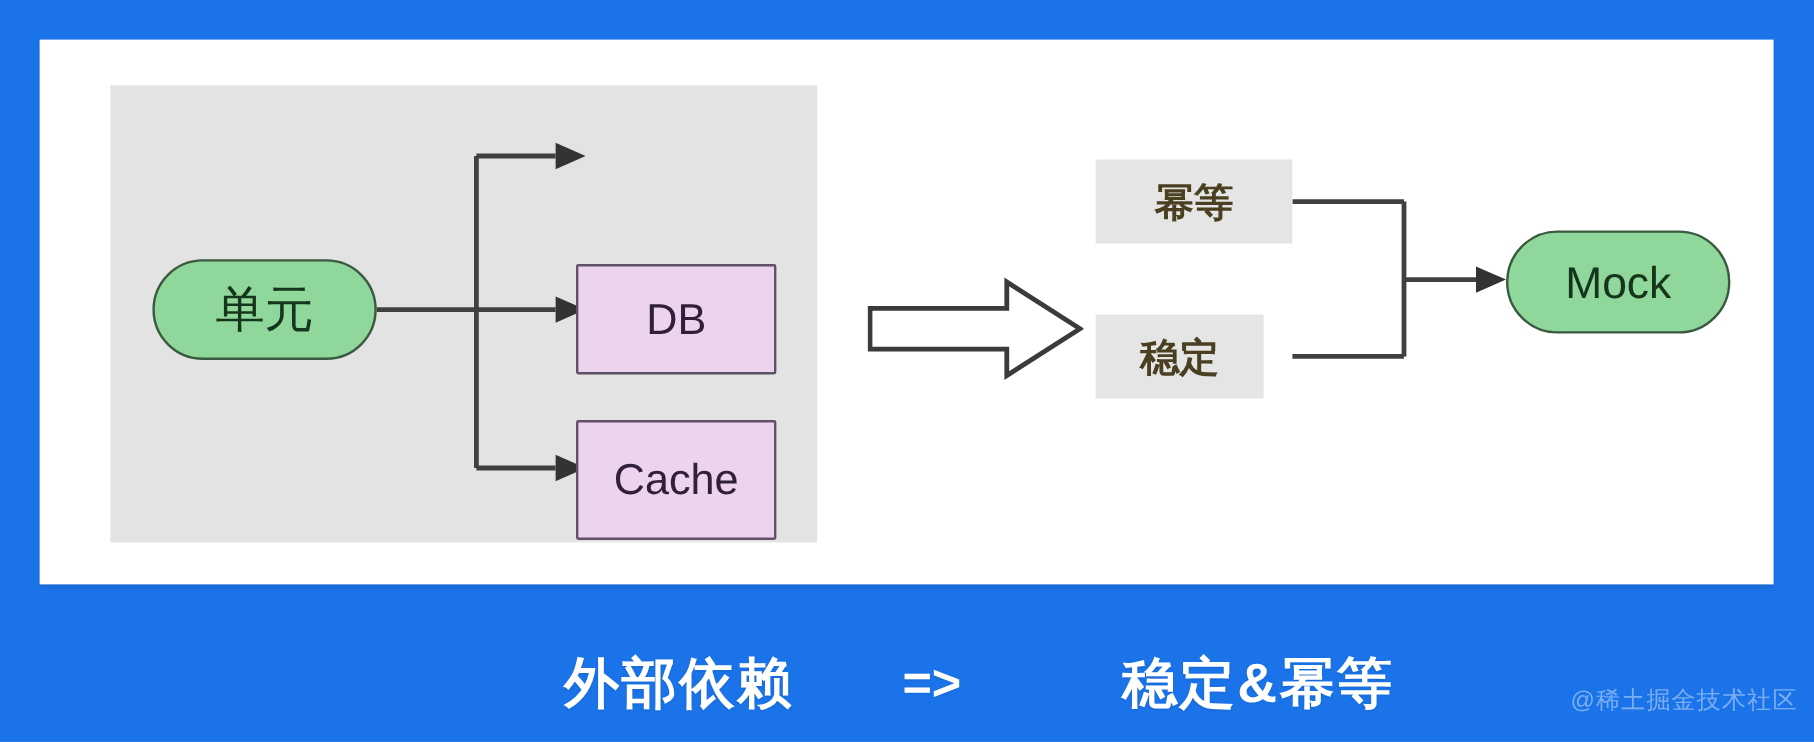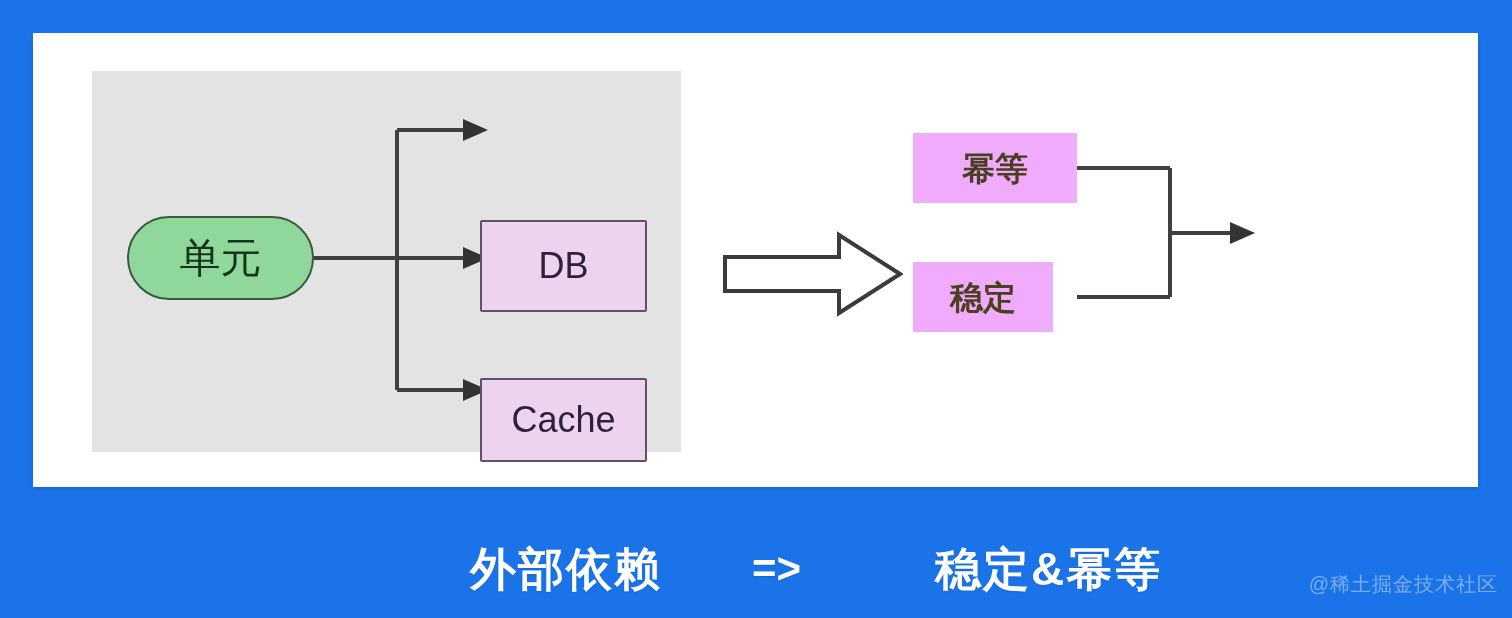--- a/index.html
+++ b/index.html
@@ -64,21 +64,21 @@
 
   .node-purple {
     background: #ecd4ef;
     border: 2px solid #5f5166;
     border-radius: 2px;
     color: #30203a;
     font-size: 36px;
   }
 
   .node-yellow {
-    background: #f0abfc;
+    background: #e5e5e5;
     border: none;
     border-radius: 1px;
     color: #4a3f20;
     font-size: 33px;
     font-weight: 700;
   }
 
   
   .wires {
     position: absolute;
@@ -162,21 +162,21 @@
 
     <div class="node node-green" style="left:94px; top:183px; width:187px; height:84px;">
       <span>单元</span>
     </div>
 
 
     <div class="node node-purple" style="left:447px; top:187px; width:167px; height:92px;">
       <span>DB</span>
     </div>
 
-    <div class="node node-purple" style="left:447px; top:317px; width:167px; height:84px;margin-top:28px;">
+    <div class="node node-purple" style="left:447px; top:317px; width:167px; height:100px;">
       <span>Cache</span>
     </div>
 
     <svg id="big-arrow" viewBox="0 0 180 90">
       <polygon points="2,28 116,28 116,6 177,45 116,84 116,62 2,62" fill="#ffffff" stroke="#3b3b3b" stroke-width="4" stroke-linejoin="miter"></polygon>
     </svg>
 
     <svg class="wires" width="1445" height="454">
       <g stroke="#404040" stroke-width="4" fill="none">
 
@@ -192,20 +192,23 @@
     </svg>
 
     <div class="node node-yellow" style="left:880px; top:100px; width:164px; height:70px;">
       <span>幂等</span>
     </div>
 
     <div class="node node-yellow" style="left:880px; top:229px; width:140px; height:70px;">
       <span>稳定</span>
     </div>
 
+    <div class="node node-green latin" style="left:1222px; top:159px; width:187px; height:86px;">
+      <span>Mock</span>
+    </div>
 
   </div>
 
   <div id="caption">
     <span id="cap-left" class="cap-text">外部依赖</span>
     <span id="cap-arrow" class="cap-text">=&gt;</span>
     <span id="cap-right" class="cap-text">稳定&amp;幂等</span>
   </div>
 
   <div id="watermark">@稀土掘金技术社区</div>

